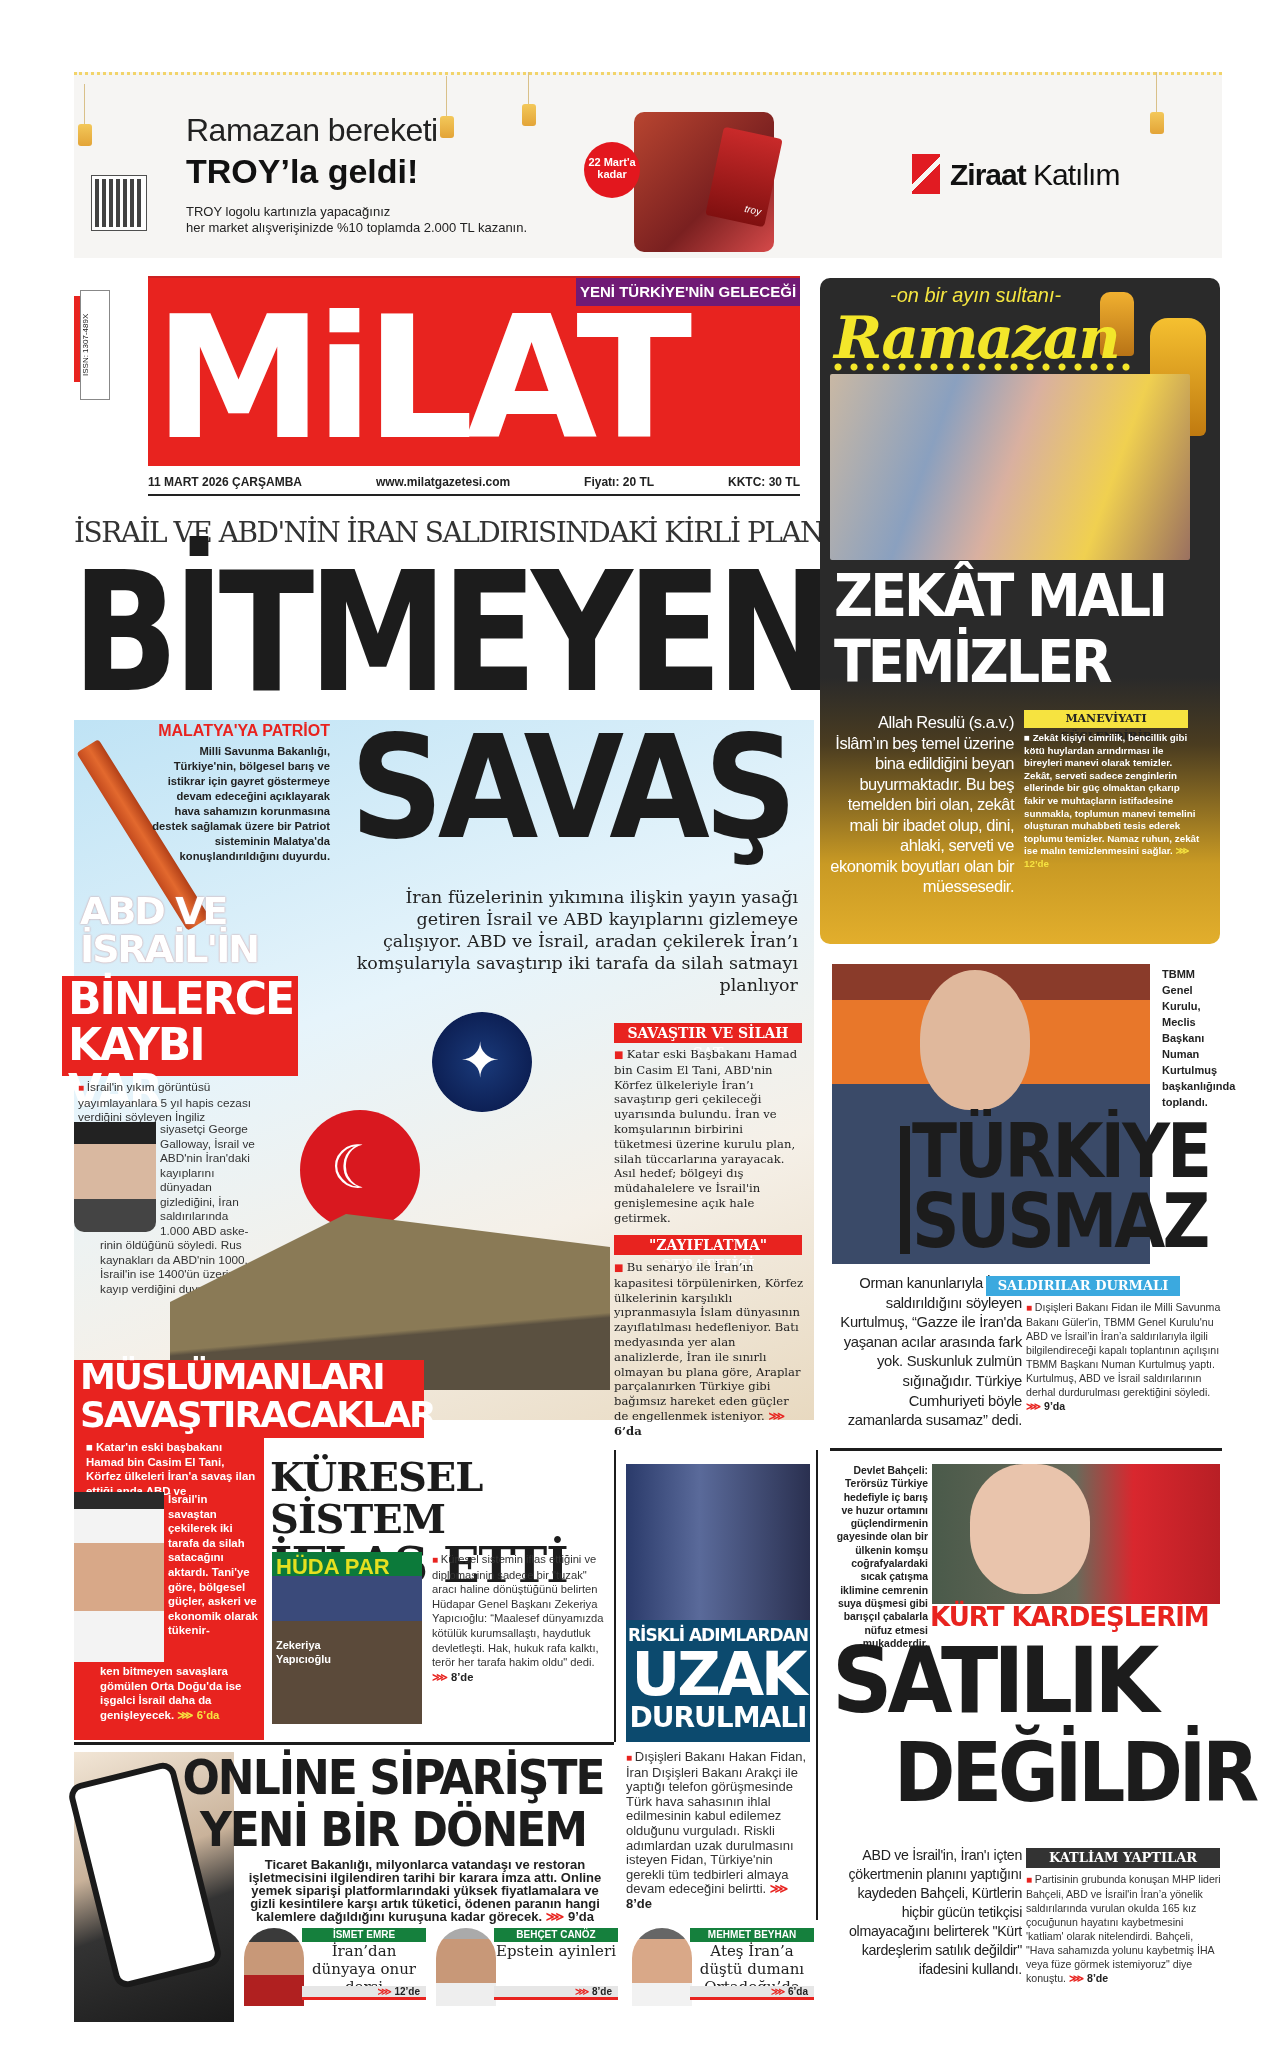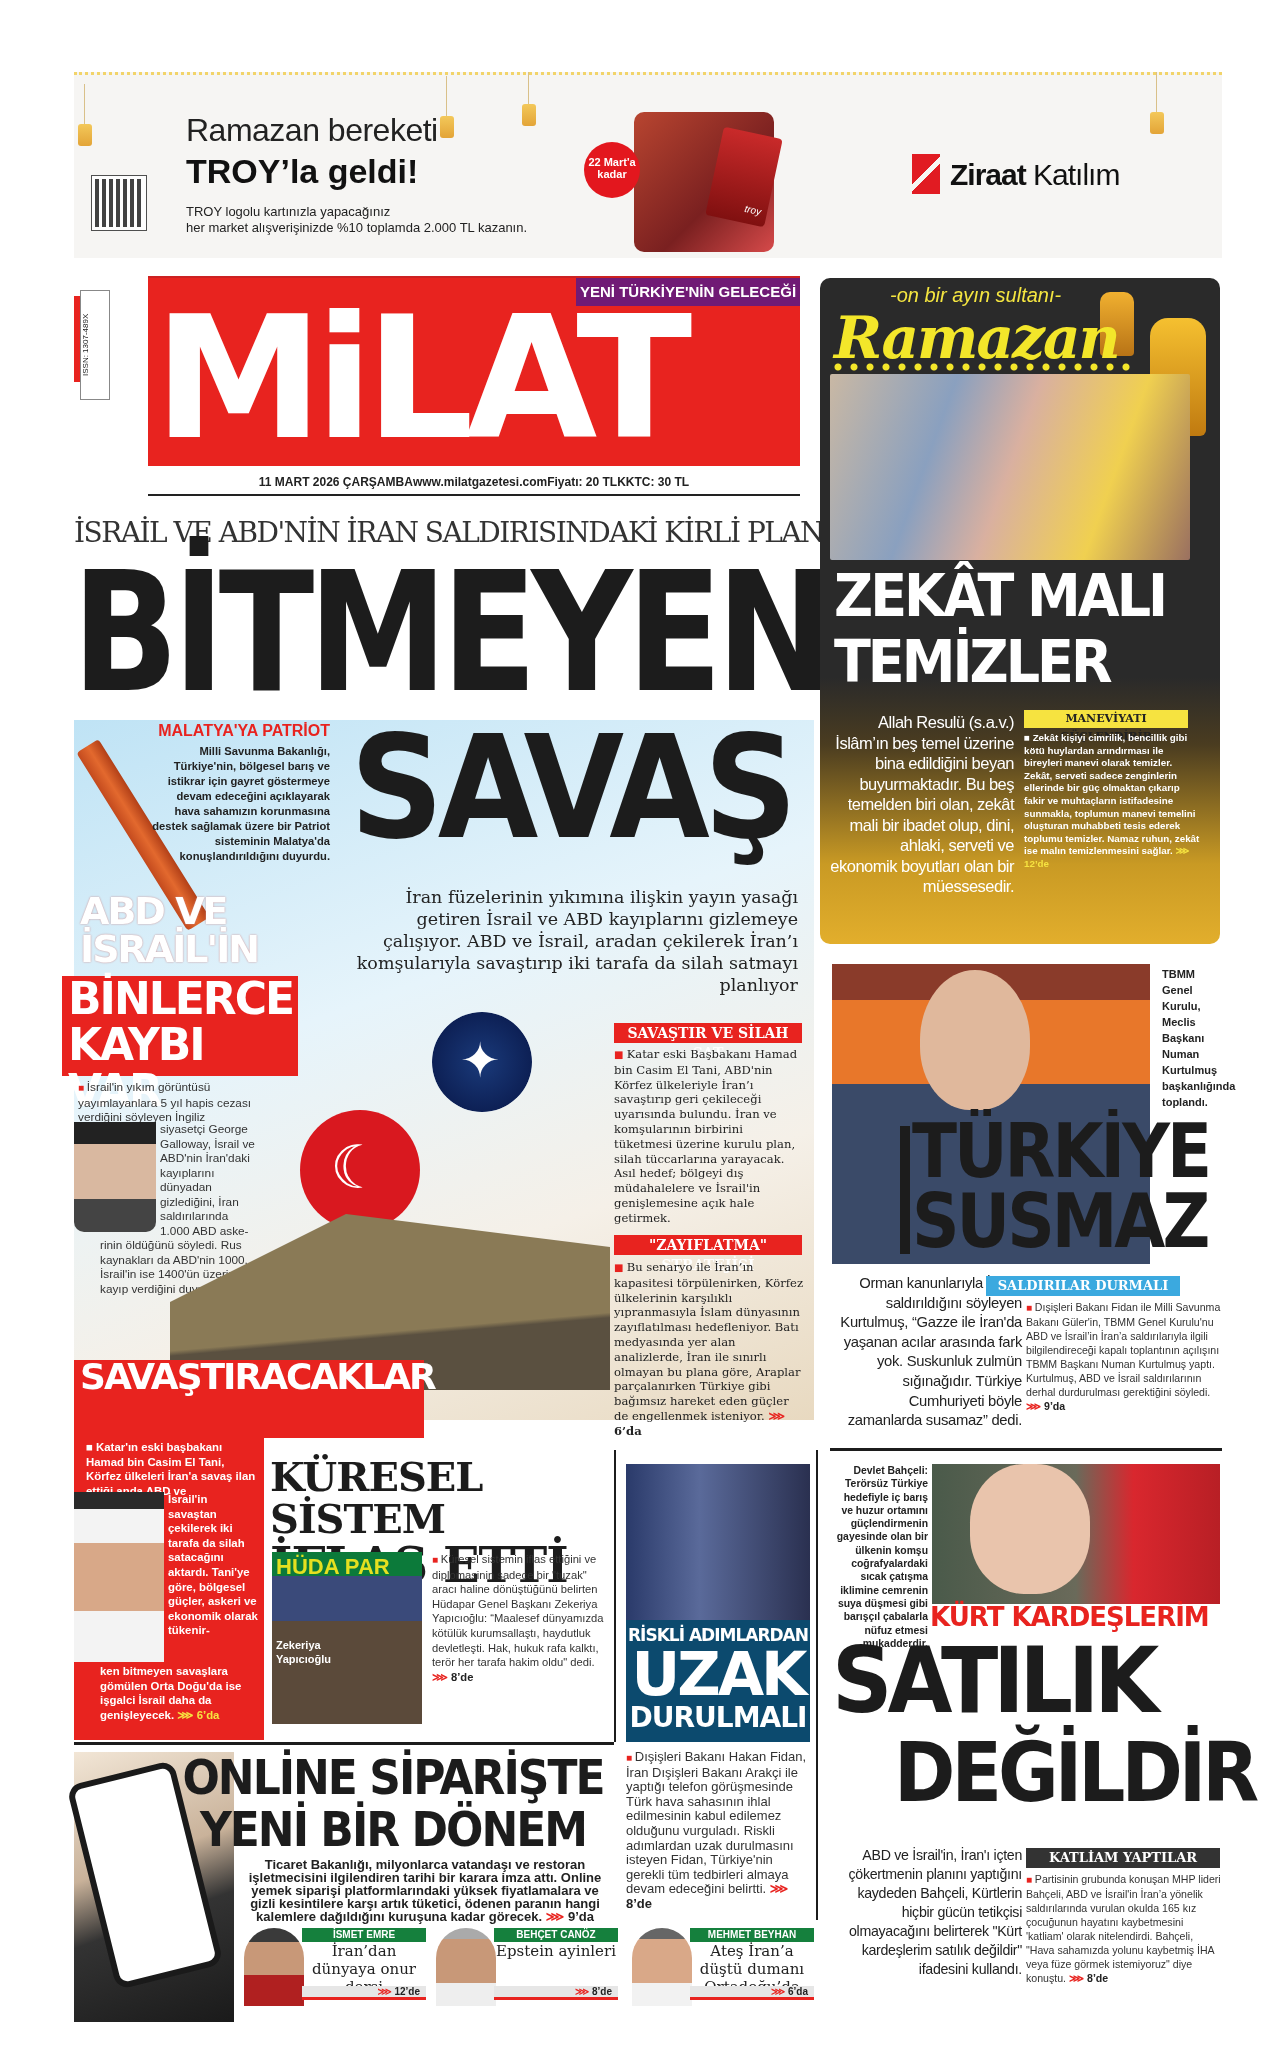--- a/index.html
+++ b/index.html
@@ -19,21 +19,21 @@
 .ad-card{left:640px;top:60px;width:60px;height:90px;background:linear-gradient(#c92a2a,#801010);border-radius:4px;transform:rotate(12deg);color:#fff;font-size:10px;text-align:right;padding:70px 6px 0 0;font-style:italic}
 .ziraat-icon{left:838px;top:82px;width:28px;height:40px;background:linear-gradient(135deg,#e11b22 0 45%,transparent 45% 55%,#e11b22 55%);}
 .ziraat{left:876px;top:86px;font-size:30px;color:#111;letter-spacing:-1px}
 .ziraat b{font-weight:bold}
 
 .issn{left:80px;top:290px;width:30px;height:110px;background:#fff;border:1px solid #888;font-size:8px;writing-mode:vertical-rl;transform:rotate(180deg);text-align:center;line-height:9px;overflow:hidden}
 .issn-red{left:74px;top:296px;width:24px;height:86px;background:#e8231f}
 .mast-line{left:148px;top:276px;width:652px;height:2px;background:#c22}
 .mast-tag{left:576px;top:278px;width:224px;height:28px;background:#701a75;color:#fff;font-size:15px;font-weight:bold;text-align:center;line-height:28px}
 .mast-logo{left:148px;top:278px;width:652px;height:188px;background:#e8231f;color:#fff;font-family:"DejaVu Sans",sans-serif;font-weight:bold;font-size:170px;line-height:200px;letter-spacing:-8px;padding-left:6px;overflow:hidden}
-.mast-info{left:148px;top:470px;width:652px;height:26px;display:flex;justify-content:center;align-items:center;font-size:12px;font-weight:bold;color:#222;border-bottom:2px solid #222}
+.mast-info{left:148px;top:470px;width:652px;height:26px;display:flex;justify-content:space-between;align-items:center;font-size:12px;font-weight:bold;color:#222;border-bottom:2px solid #222}
 
 .kicker{left:74px;top:516px;width:726px;font-family:"DejaVu Serif",serif;font-size:28px;letter-spacing:-1.5px;color:#333;white-space:nowrap}
 .bitmeyen{left:72px;top:545px;width:732px;font-family:"DejaVu Sans",sans-serif;font-weight:bold;font-size:140px;line-height:150px;letter-spacing:-6px;color:#1c1c1c;white-space:nowrap;transform:scaleY(1.18);transform-origin:top left}
 .savas{left:350px;top:710px;font-family:"DejaVu Sans",sans-serif;font-weight:bold;font-size:130px;line-height:140px;letter-spacing:-6px;color:#1c1c1c;transform:scaleY(1.1);transform-origin:top left}
 .sky{left:74px;top:720px;width:740px;height:700px;background:linear-gradient(160deg,#bfe3f5 0%,#e6f4fb 40%,#f5f0e8 70%,#e8d9c0 100%)}
 .missile{left:130px;top:730px;width:26px;height:210px;background:linear-gradient(90deg,#c34a1e,#e3692e,#b24018);transform:rotate(-32deg);border-radius:4px}
 .patriot-title{left:130px;top:722px;width:200px;font-size:16px;font-weight:bold;color:#e8231f;text-align:right}
 .patriot-body{left:150px;top:744px;width:180px;font-size:11.2px;font-weight:bold;line-height:15px;text-align:right;color:#222}
 .abd-isr{left:80px;top:892px;font-family:"DejaVu Sans",sans-serif;font-weight:bold;font-size:38px;line-height:38px;color:#fff;letter-spacing:-2px;text-shadow:0 0 2px #c88}
 .binlerce{left:62px;top:976px;width:236px;height:100px;background:#e8231f;color:#fff;font-family:"DejaVu Sans",sans-serif;font-weight:bold;font-size:44px;line-height:46px;letter-spacing:-2px;padding:0 6px}
@@ -201,20 +201,21 @@
   </div>
 <div class="abs kurt-quote">Orman kanunlarıyla İran’a saldırıldığını söyleyen Kurtulmuş, “Gazze ile İran'da yaşanan acılar arasında fark yok. Suskunluk zulmün sığınağıdır. Türkiye Cumhuriyeti böyle zamanlarda susamaz” dedi.</div>
 <div class="abs sal-title">SALDIRILAR DURMALI</div>
 <div class="abs sal-body bullet"><span>Dışişleri Bakanı Fidan ile Milli Savunma Bakanı Güler'in, TBMM Genel Kurulu'nu ABD ve İsrail’in İran’a saldırılarıyla ilgili bilgilendireceği kapalı toplantının açılışını TBMM Başkanı Numan Kurtulmuş yaptı. Kurtulmuş, ABD ve İsrail saldırılarının derhal durdurulması gerektiğini söyledi.</span> <span class="ref">⋙ <b>9’da</b></span></div>
 <div class="abs divider" style="left:830px;top:1448px;width:392px;height:3px"></div>
 
 <div class="abs divider" style="left:74px;top:1742px;width:540px;height:3px"></div>
 <div class="abs musl-title-bg"></div>
 <div class="abs musl-box"></div>
 <div class="abs musl-title">
+    <div>MÜSLÜMANLARI</div>
     <div>SAVAŞTIRACAKLAR</div>
   </div>
 <div class="abs musl-body"><span style="color:#fff">■ </span><span>Katar'ın eski başbakanı Hamad bin Casim El Tani, Körfez ülkeleri İran'a savaş ilan ettiği anda ABD ve</span></div>
 <div class="abs musl-photo"></div>
 <div class="abs musl-wrap">İsrail'in savaştan çekilerek iki tarafa da silah satacağını aktardı. Tani'ye göre, bölgesel güçler, askeri ve ekonomik olarak tükenir-</div>
 <div class="abs musl-tail"><span>ken bitmeyen savaşlara gömülen Orta Doğu'da ise işgalci İsrail daha da genişleyecek.</span> <span class="ref" style="color:#f6e340">⋙ <span>6’da</span></span></div>
 
 <div class="abs divider" style="left:614px;top:1450px;width:2px;height:292px"></div>
 <div class="abs kures-title">
     <div>KÜRESEL SİSTEM</div>

